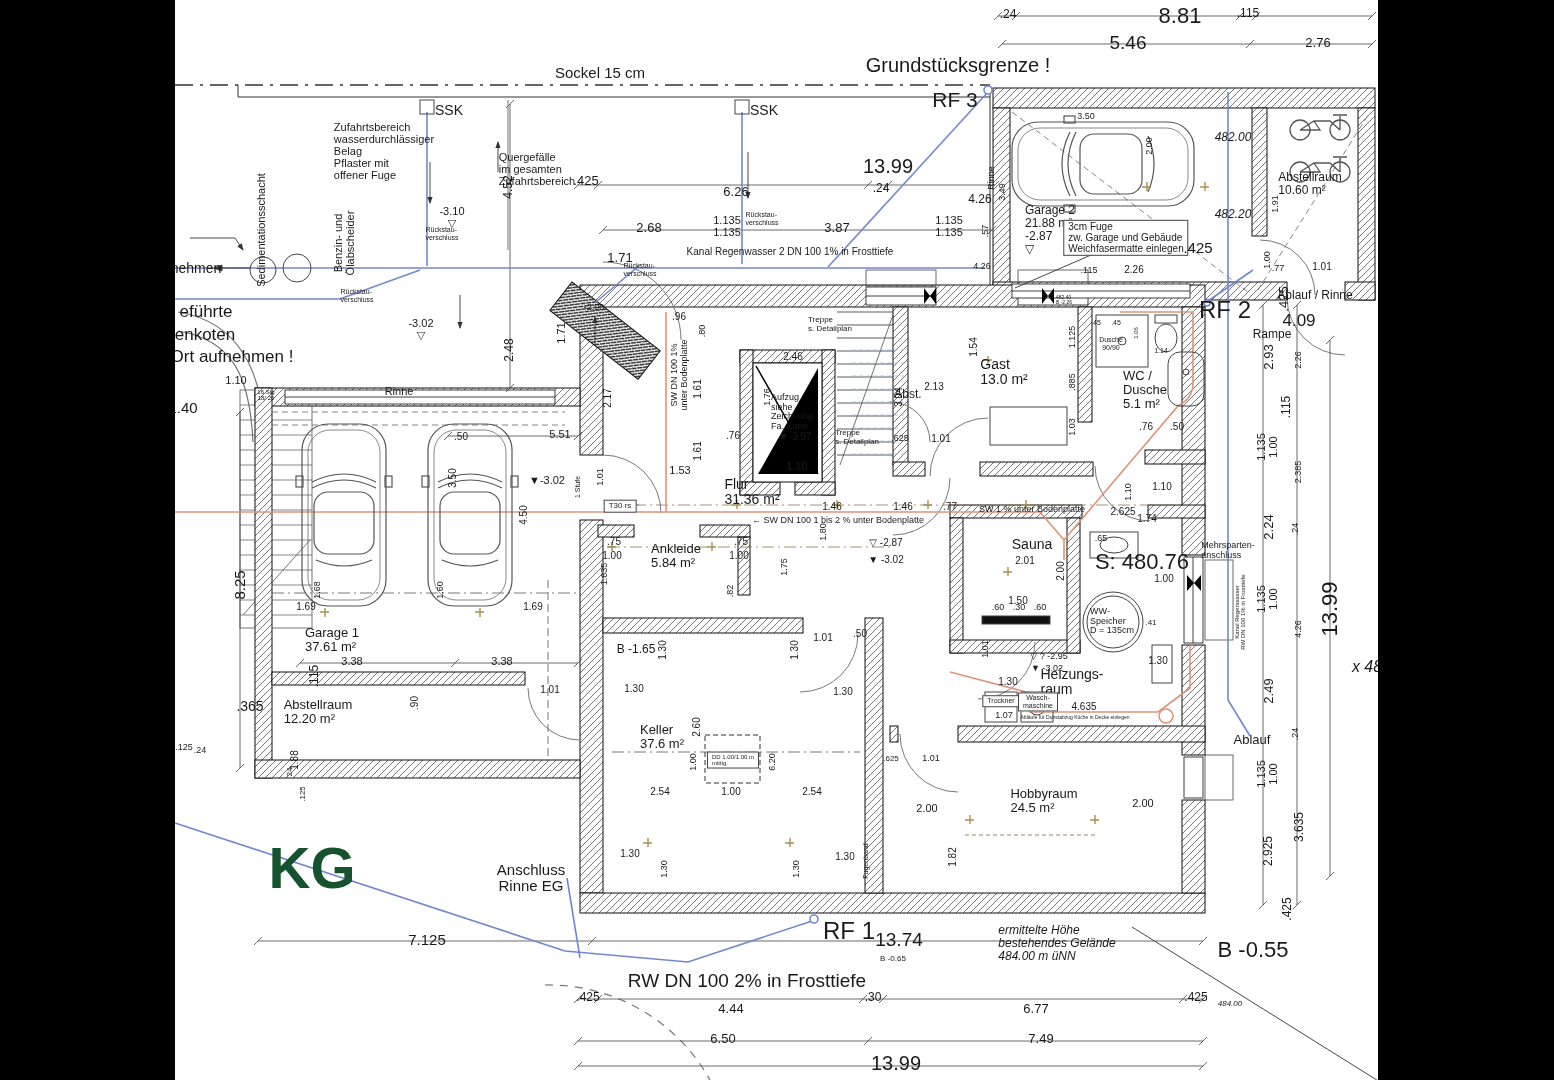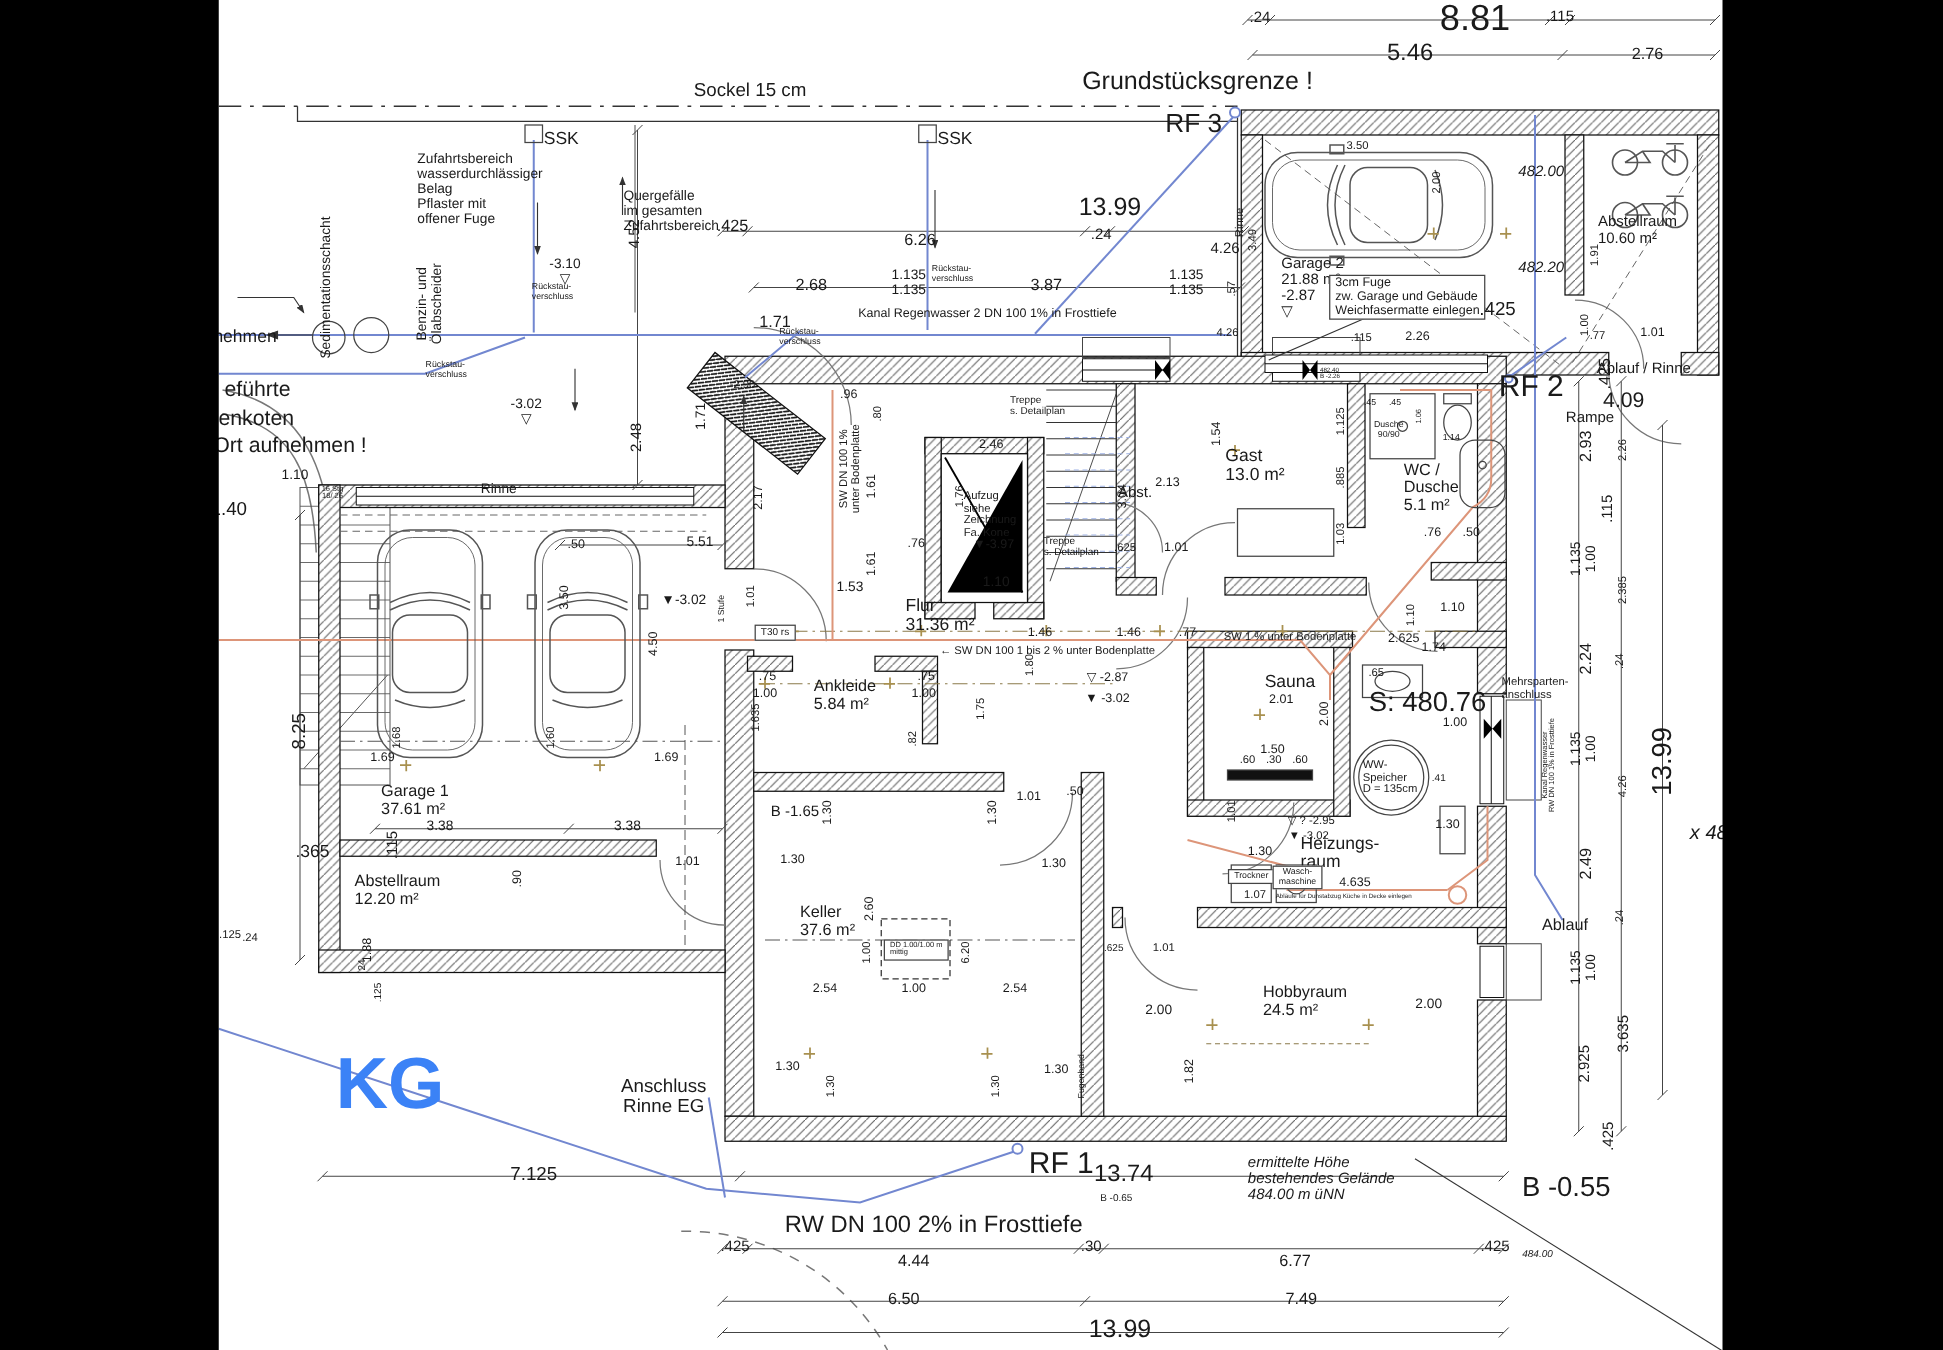--- a/index.html
+++ b/index.html
@@ -250,21 +250,21 @@
     <use href="#bike" transform="translate(1300,172)"></use>
   </g>
 
   <g stroke="#a8904f" stroke-width="1.4">
     <path d="M325,608 v9 M320,612 h9 M480,608 v9 M475,612 h9 M612,542 v9 M607,547 h9 M712,542 v9 M707,547 h9 M635,500 v9 M630,505 h9 M737,500 v9 M732,505 h9 M837,500 v9 M832,505 h9 M928,500 v9 M923,505 h9 M1026,500 v9 M1021,505 h9 M988,356 v9 M983,360 h9 M1008,567 v9 M1003,572 h9 M648,838 v9 M643,843 h9 M790,838 v9 M785,843 h9 M970,815 v9 M965,820 h9 M1095,815 v9 M1090,820 h9 M1035,695 v9 M1030,700 h9 M1147,182 v9 M1142,187 h9 M1205,182 v9 M1200,187 h9"></path>
   </g>
 </svg>
 
 <div id="labels">
       <span class="lbl" style="left: 1008px; top: 14px; font-size: 12px; transform: translate(-50%, -50%);">.24</span>
-      <span class="lbl" style="left: 1180px; top: 16px; font-size: 29px; transform: translate(-50%, -50%);">8.81</span>
+      <span class="lbl" style="left: 1180px; top: 16px; font-size: 22px; transform: translate(-50%, -50%);">8.81</span>
       <span class="lbl" style="left: 1248px; top: 13px; font-size: 12px; transform: translate(-50%, -50%);">.115</span>
       <span class="lbl" style="left: 1128px; top: 43px; font-size: 19px; transform: translate(-50%, -50%);">5.46</span>
       <span class="lbl" style="left: 1318px; top: 43px; font-size: 13px; transform: translate(-50%, -50%);">2.76</span>
       <span class="lbl" style="left: 600px; top: 73px; font-size: 15px; transform: translate(-50%, -50%);">Sockel 15 cm</span>
       <span class="lbl" style="left: 958px; top: 66px; font-size: 20px; transform: translate(-50%, -50%);">Grundstücksgrenze !</span>
       <span class="lbl" style="left: 955px; top: 100px; font-size: 21px; transform: translate(-50%, -50%);">RF 3</span>
       <span class="lbl" style="left: 449px; top: 111px; font-size: 14px; transform: translate(-50%, -50%);">SSK</span>
       <span class="lbl" style="left: 764px; top: 111px; font-size: 14px; transform: translate(-50%, -50%);">SSK</span>
       <span class="lbl left" style="left: 384px; top: 152px; font-size: 11px; transform: translate(-50%, -50%);">Zufahrtsbereich
 wasserdurchlässiger
@@ -325,32 +325,32 @@
       <span class="lbl boxed" style="left: 620px; top: 506px; font-size: 8px; transform: translate(-50%, -50%);">T30 rs</span>
       <span class="lbl left" style="left: 332px; top: 640px; font-size: 13px; transform: translate(-50%, -50%);">Garage 1
 37.61 m²</span>
       <span class="lbl" style="left: 306px; top: 607px; font-size: 10px; transform: translate(-50%, -50%);">1.69</span>
       <span class="lbl" style="left: 533px; top: 607px; font-size: 10px; transform: translate(-50%, -50%);">1.69</span>
       <span class="lbl" style="left: 318px; top: 590px; font-size: 9px; transform: translate(-50%, -50%) rotate(-90deg);">1.68</span>
       <span class="lbl" style="left: 441px; top: 590px; font-size: 9px; transform: translate(-50%, -50%) rotate(-90deg);">1.60</span>
       <span class="lbl" style="left: 352px; top: 662px; font-size: 11px; transform: translate(-50%, -50%);">3.38</span>
       <span class="lbl" style="left: 502px; top: 662px; font-size: 11px; transform: translate(-50%, -50%);">3.38</span>
       <span class="lbl" style="left: 314px; top: 676px; font-size: 12px; transform: translate(-50%, -50%) rotate(-90deg);">.115</span>
-      <span class="lbl" style="left: 250px; top: 681px; font-size: 14px; transform: translate(-50%, -50%); text-align: center;">.365</span>
+      <span class="lbl" style="left: 250px; top: 707px; font-size: 14px; transform: translate(-50%, -50%); text-align: center;">.365</span>
       <span class="lbl left" style="left: 318px; top: 712px; font-size: 13px; transform: translate(-50%, -50%);">Abstellraum
 12.20 m²</span>
       <span class="lbl" style="left: 295px; top: 760px; font-size: 10px; transform: translate(-50%, -50%) rotate(-90deg);">1.88</span>
       <span class="lbl" style="left: 415px; top: 703px; font-size: 10px; transform: translate(-50%, -50%) rotate(-90deg);">.90</span>
       <span class="lbl" style="left: 550px; top: 690px; font-size: 10px; transform: translate(-50%, -50%);">1.01</span>
       <span class="lbl" style="left: 184px; top: 748px; font-size: 9px; transform: translate(-50%, -50%);">.125</span>
       <span class="lbl" style="left: 200px; top: 751px; font-size: 9px; transform: translate(-50%, -50%);">.24</span>
       <span class="lbl" style="left: 290px; top: 772px; font-size: 8px; transform: translate(-50%, -50%) rotate(-90deg);">24</span>
       <span class="lbl" style="left: 303px; top: 794px; font-size: 8px; transform: translate(-50%, -50%) rotate(-90deg);">.125</span>
       <span class="lbl" style="left: 427px; top: 940px; font-size: 15px; transform: translate(-50%, -50%);">7.125</span>
-      <span class="lbl" style="left: 312px; top: 868px; font-size: 58px; font-weight: bold; color: #3b82f6; transform: translate(-50%, -50%);">KG</span>
+      <span class="lbl" style="left: 312px; top: 868px; font-size: 58px; font-weight: bold; color: #14532d; transform: translate(-50%, -50%);">KG</span>
       <span class="lbl" style="left: 531px; top: 878px; font-size: 15px; transform: translate(-50%, -50%);">Anschluss
 Rinne EG</span>
       <span class="lbl" style="left: 747px; top: 981px; font-size: 19px; transform: translate(-50%, -50%);">RW DN 100 2% in Frosttiefe</span>
       <span class="lbl" style="left: 849px; top: 931px; font-size: 24px; transform: translate(-50%, -50%);">RF 1</span>
       <span class="lbl" style="left: 899px; top: 940px; font-size: 19px; transform: translate(-50%, -50%);">13.74</span>
       <span class="lbl" style="left: 893px; top: 959px; font-size: 8px; transform: translate(-50%, -50%);">B -0.65</span>
       <span class="lbl left" style="left: 1057px; top: 943px; font-size: 12px; font-style: italic; transform: translate(-50%, -50%);">ermittelte Höhe
 bestehendes Gelände
 484.00 m üNN</span>
       <span class="lbl" style="left: 1253px; top: 950px; font-size: 22px; transform: translate(-50%, -50%);">B -0.55</span>

